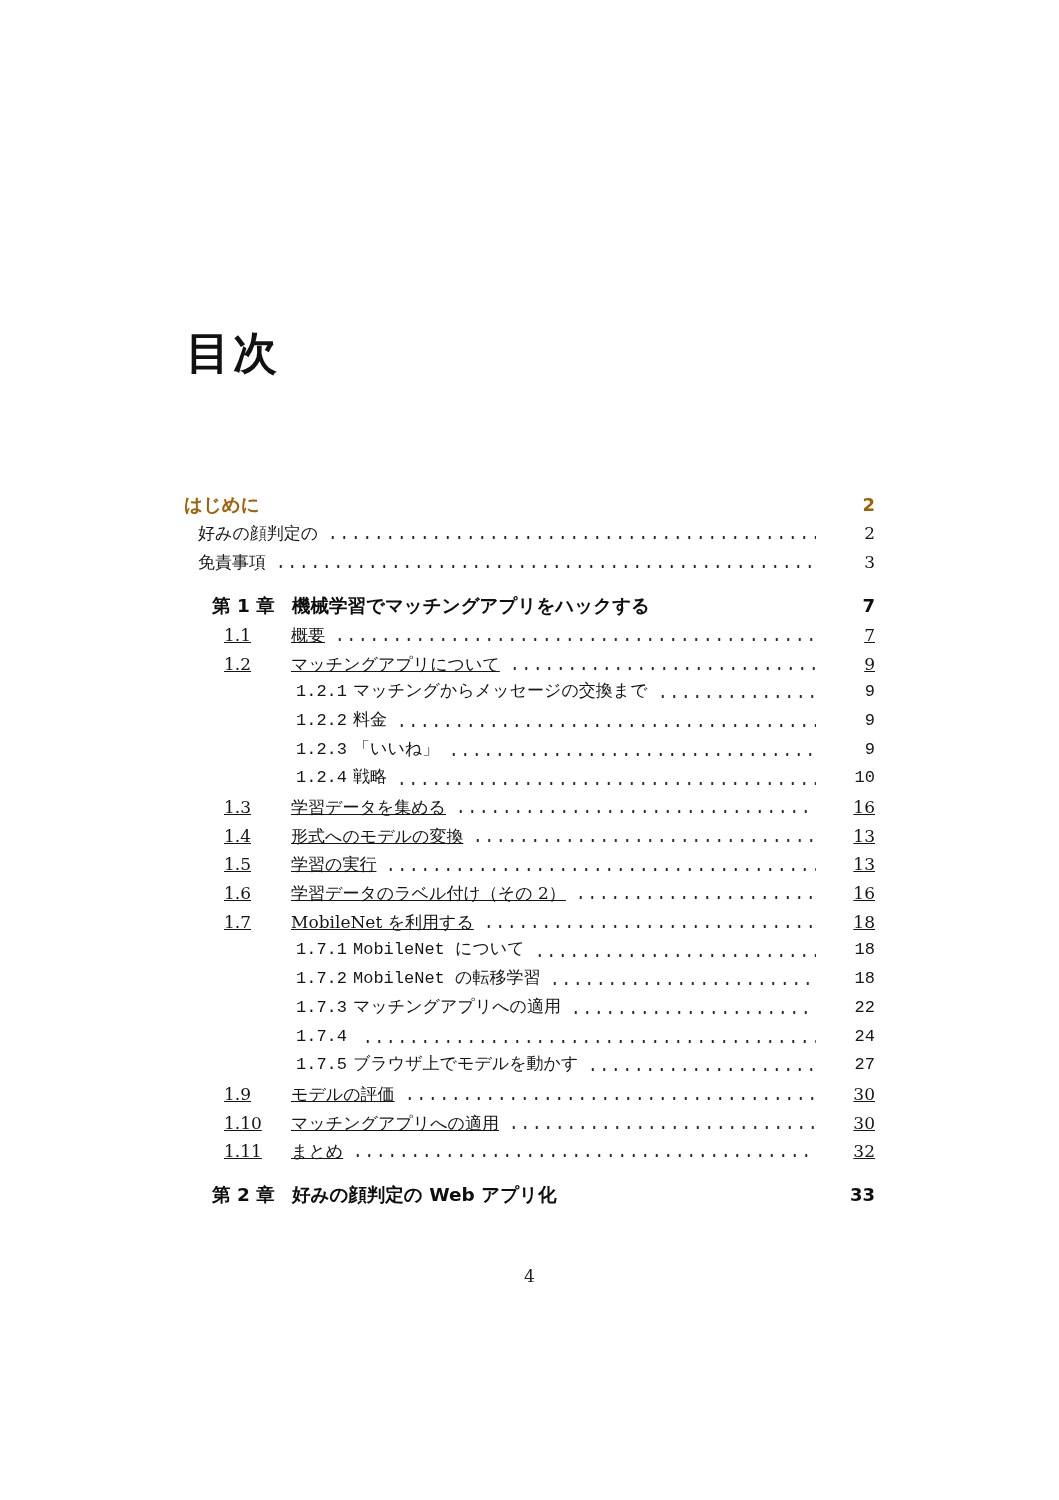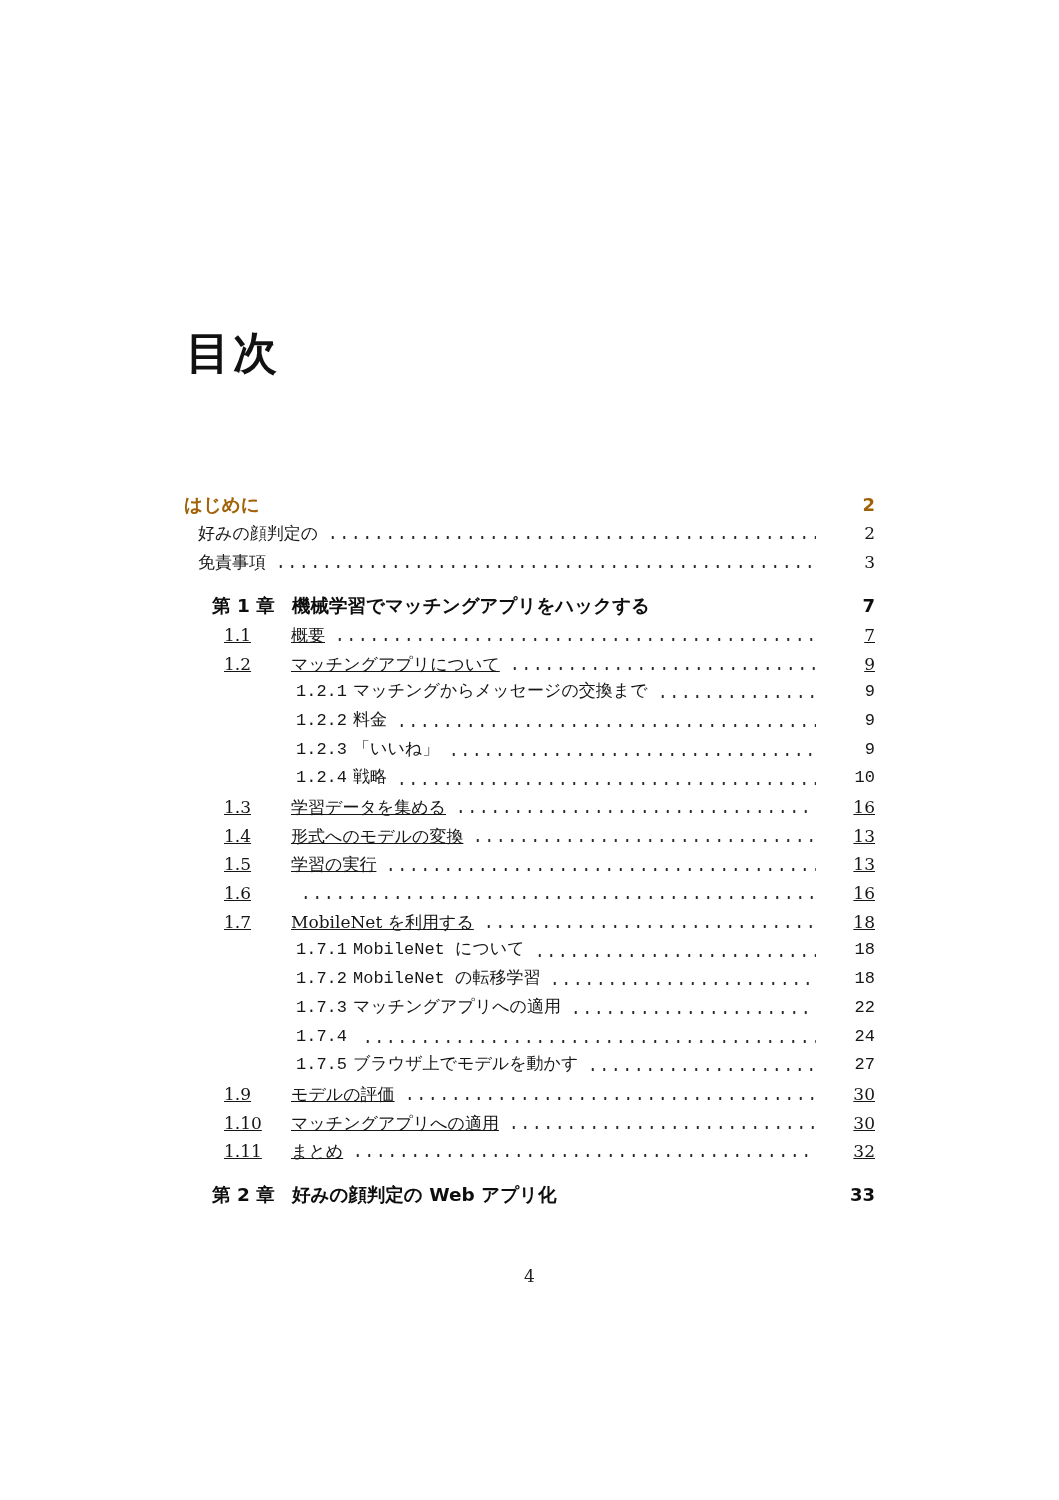--- a/index.html
+++ b/index.html
@@ -219,20 +219,21 @@
 
     <div class="row sec">
       <span class="n">1.5</span>
       <span class="t">学習の実行</span>
       <span class="leader"></span>
       <span class="p">13</span>
     </div>
 
     <div class="row sec">
       <span class="n">1.6</span>
+      <span class="t">学習データのラベル付け（その 2）</span>
       <span class="leader"></span>
       <span class="p">16</span>
     </div>
 
     <div class="row sec">
       <span class="n">1.7</span>
       <span class="t">MobileNet を利用する</span>
       <span class="leader"></span>
       <span class="p">18</span>
     </div>

